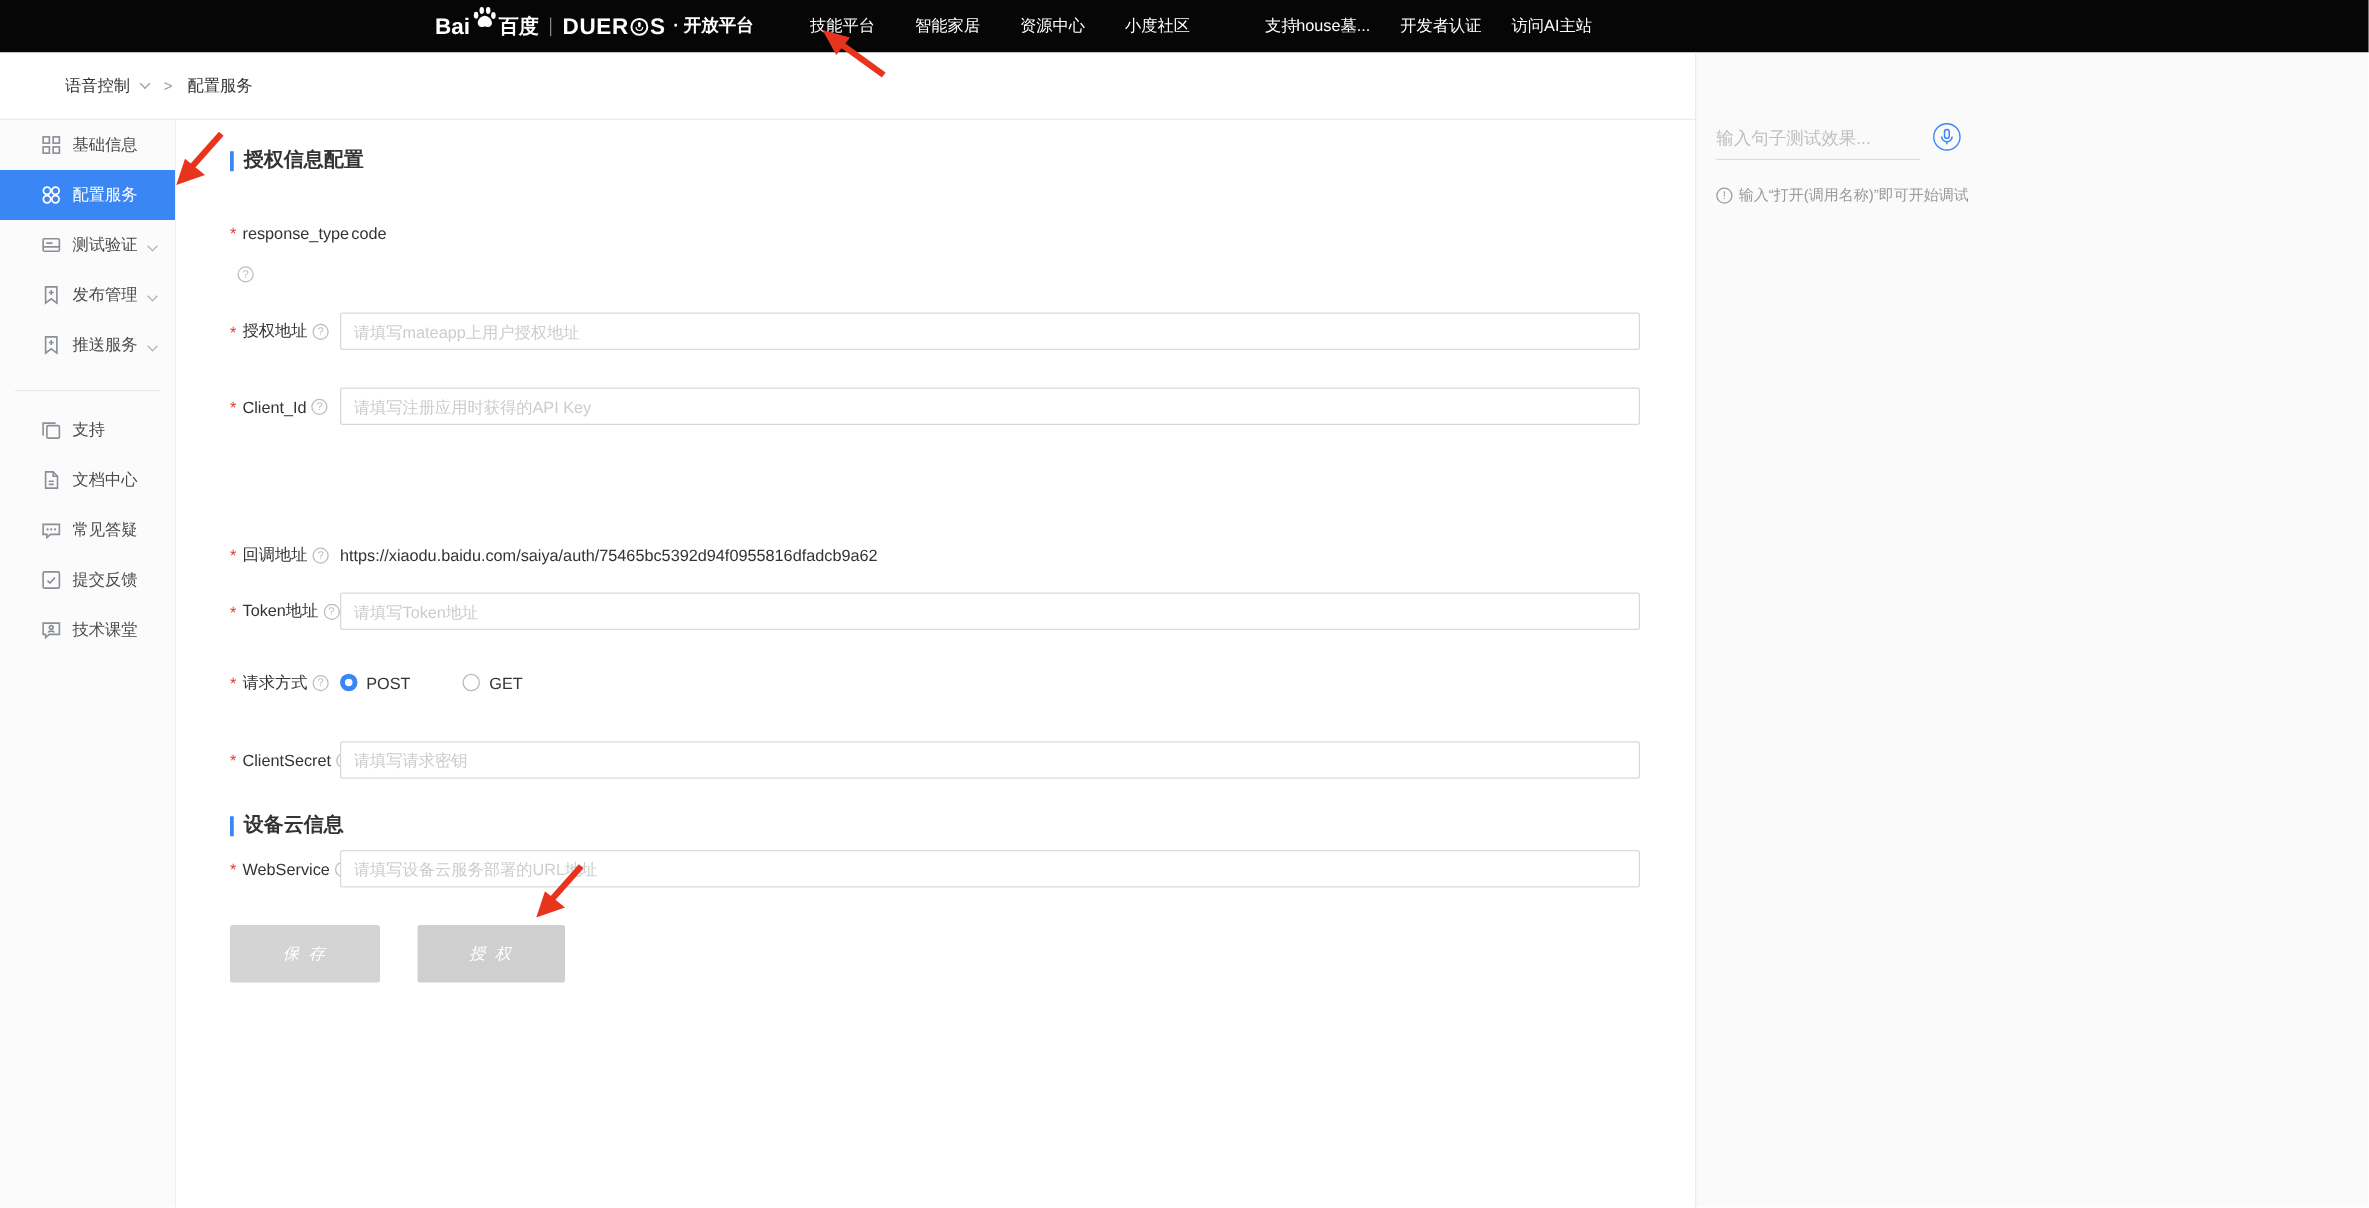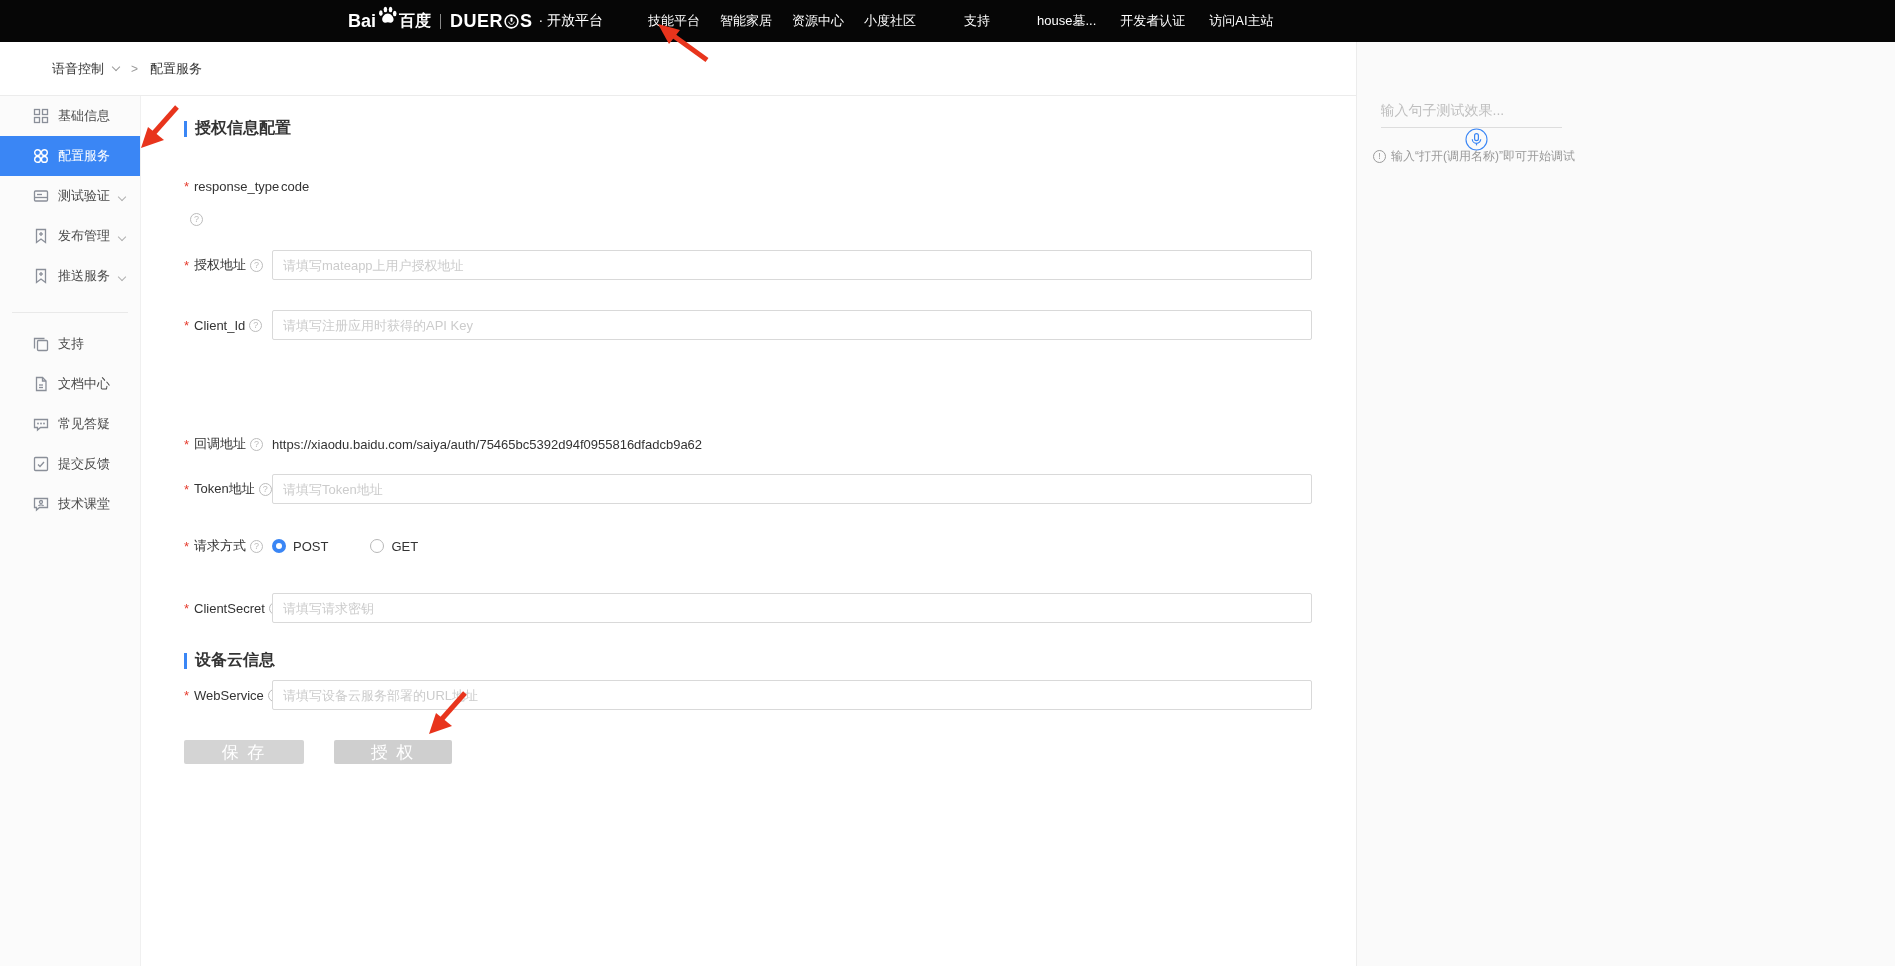--- a/index.html
+++ b/index.html
@@ -10,22 +10,22 @@
   }
   
   .topbar { position:absolute; left:0; top:0; width:1895px; height:42px; background:#060606; }
   .logo { position:absolute; left:348px; top:0; height:42px; display:flex; align-items:center; color:#fff;justify-content:center; }
   .logo .bai { font-size:18px; font-weight:bold; }
   .logo .paw { margin:0 1px 8px 1px; }
   .logo .baidu { font-size:16px; font-weight:bold; }
   .logo .pipe { width:1px; height:15px; background:#888; margin:0 9px; }
   .logo .brand { font-size:18px; font-weight:bold; letter-spacing:.5px; display:flex; align-items:center; }
   .logo .os-o { margin:0 1px; display:flex; align-items:center; }
-  .logo .suffix { font-size:14px; margin-left:6px; font-weight:normal; }
-  .topnav { position:absolute; left:648px; top:0; height:42px; display:flex; align-items:center; gap:20px; }
+  .logo .suffix { font-size:14px; margin-left:6px; font-weight:bold; }
+  .topnav { position:absolute; left:648px; top:0; height:42px; display:flex; align-items:center; gap:32px; }
   .nav-item { color:#fff; font-size:13px; cursor:pointer; white-space:nowrap; }
   .topright { position:absolute; left:1037px; top:0; height:42px; display:flex; align-items:center; gap:24px; }
   .topright .nav-item { color:#fff; }
   
   .crumbbar { position:absolute; left:0; top:42px; width:1356px; height:54px; background:#fff;
               border-bottom:1px solid #ececec; display:flex; align-items:center; }
   .crumb { margin-left:52px; display:flex; align-items:center; font-size:13px; color:#333; }
   .crumb .chev { width:6px; height:6px; border-right:1px solid #9a9a9a; border-bottom:1px solid #9a9a9a;
                  transform:rotate(45deg); margin:-3px 12px 0 9px; display:inline-block; }
   .crumb .sep { color:#999; margin-right:12px; font-size:12px; }
@@ -56,27 +56,27 @@
   .val { font-size:13px; color:#333; }
   .text-input { width:1040px; height:30px; border:1px solid #d9d9d9; border-radius:2px; padding:0 10px;
                 font-size:13px; color:#333; background:#fff; outline:none; }
   .text-input::placeholder { color:#ccc; }
   .radio { width:14px; height:14px; border-radius:50%; flex-shrink:0; }
   .radio.on { background:#3a86f5; position:relative; }
   .radio.on::after { content:""; position:absolute; left:4px; top:4px; width:6px; height:6px; background:#fff; border-radius:50%; }
   .radio.off { border:1px solid #b8b8b8; background:#fff; }
   .radio-label { font-size:13px; color:#333; margin-left:7px; }
   .radio-group { display:flex; align-items:center; }
-  .btn { position:absolute; height:24px; border:none; border-radius:2px; color:#fff; font-size:17px;
-         cursor:pointer; letter-spacing:2px; }
+  .btn { position:absolute; height:46px; border:none; border-radius:2px; color:#fff; font-size:13px;
+         cursor:pointer; letter-spacing:2px;font-style:italic; }
   .btn-save { left:43px; top:644px; width:120px; background:#d4d4d4; }
   .btn-auth { left:193px; top:644px; width:118px; background:#cfcfcf; }
   
   .rightpanel { position:absolute; left:1356px; top:42px; width:539px; height:924px; background:#fafafa; border-left:1px solid #ececec; }
-  .test-row { position:absolute; left:16px; top:56px; width:196px; display:flex; align-items:center;flex-direction:column; }
+  .test-row { position:absolute; left:16px; top:56px; width:196px; display:flex; align-items:flex-start; }
   .test-input { flex:1; border:none; border-bottom:1px solid #ddd; background:transparent;
                 font-size:14px; padding:4px 0 9px 0; color:#666; outline:none; min-width:0; }
   .test-input::placeholder { color:#bfbfbf; }
   .mic-wrap { margin-left:10px; flex-shrink:0; cursor:pointer; display:flex; }
   .hint-row { position:absolute; left:16px; top:106px; display:flex; align-items:center; font-size:12px; color:#999; }
   .info-icon { width:13px; height:13px; border:1px solid #9b9b9b; border-radius:50%; font-size:9px;
                line-height:11px; text-align:center; margin-right:5px; flex-shrink:0; }
   .info-icon::after { content:"!"; }
   
   .arrow { position:absolute; z-index:50; pointer-events:none; }

